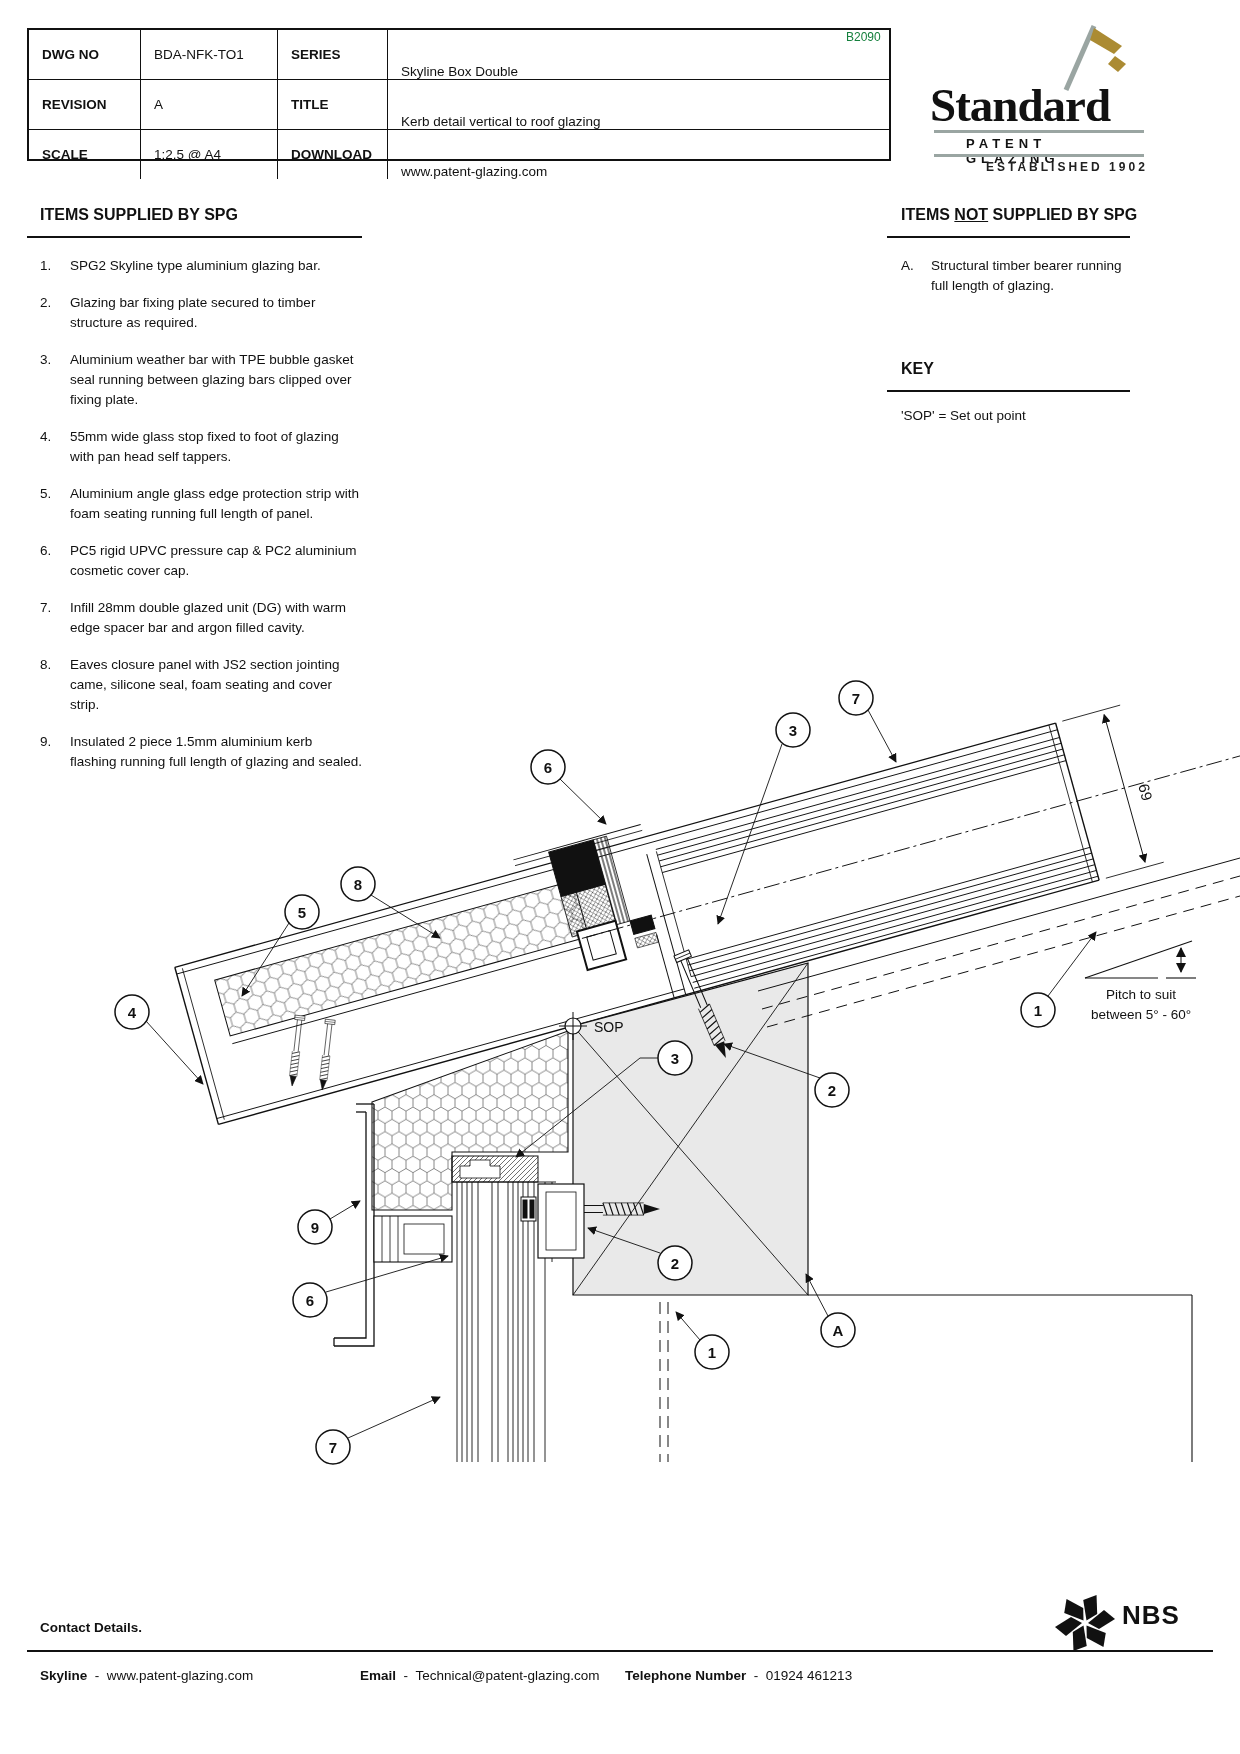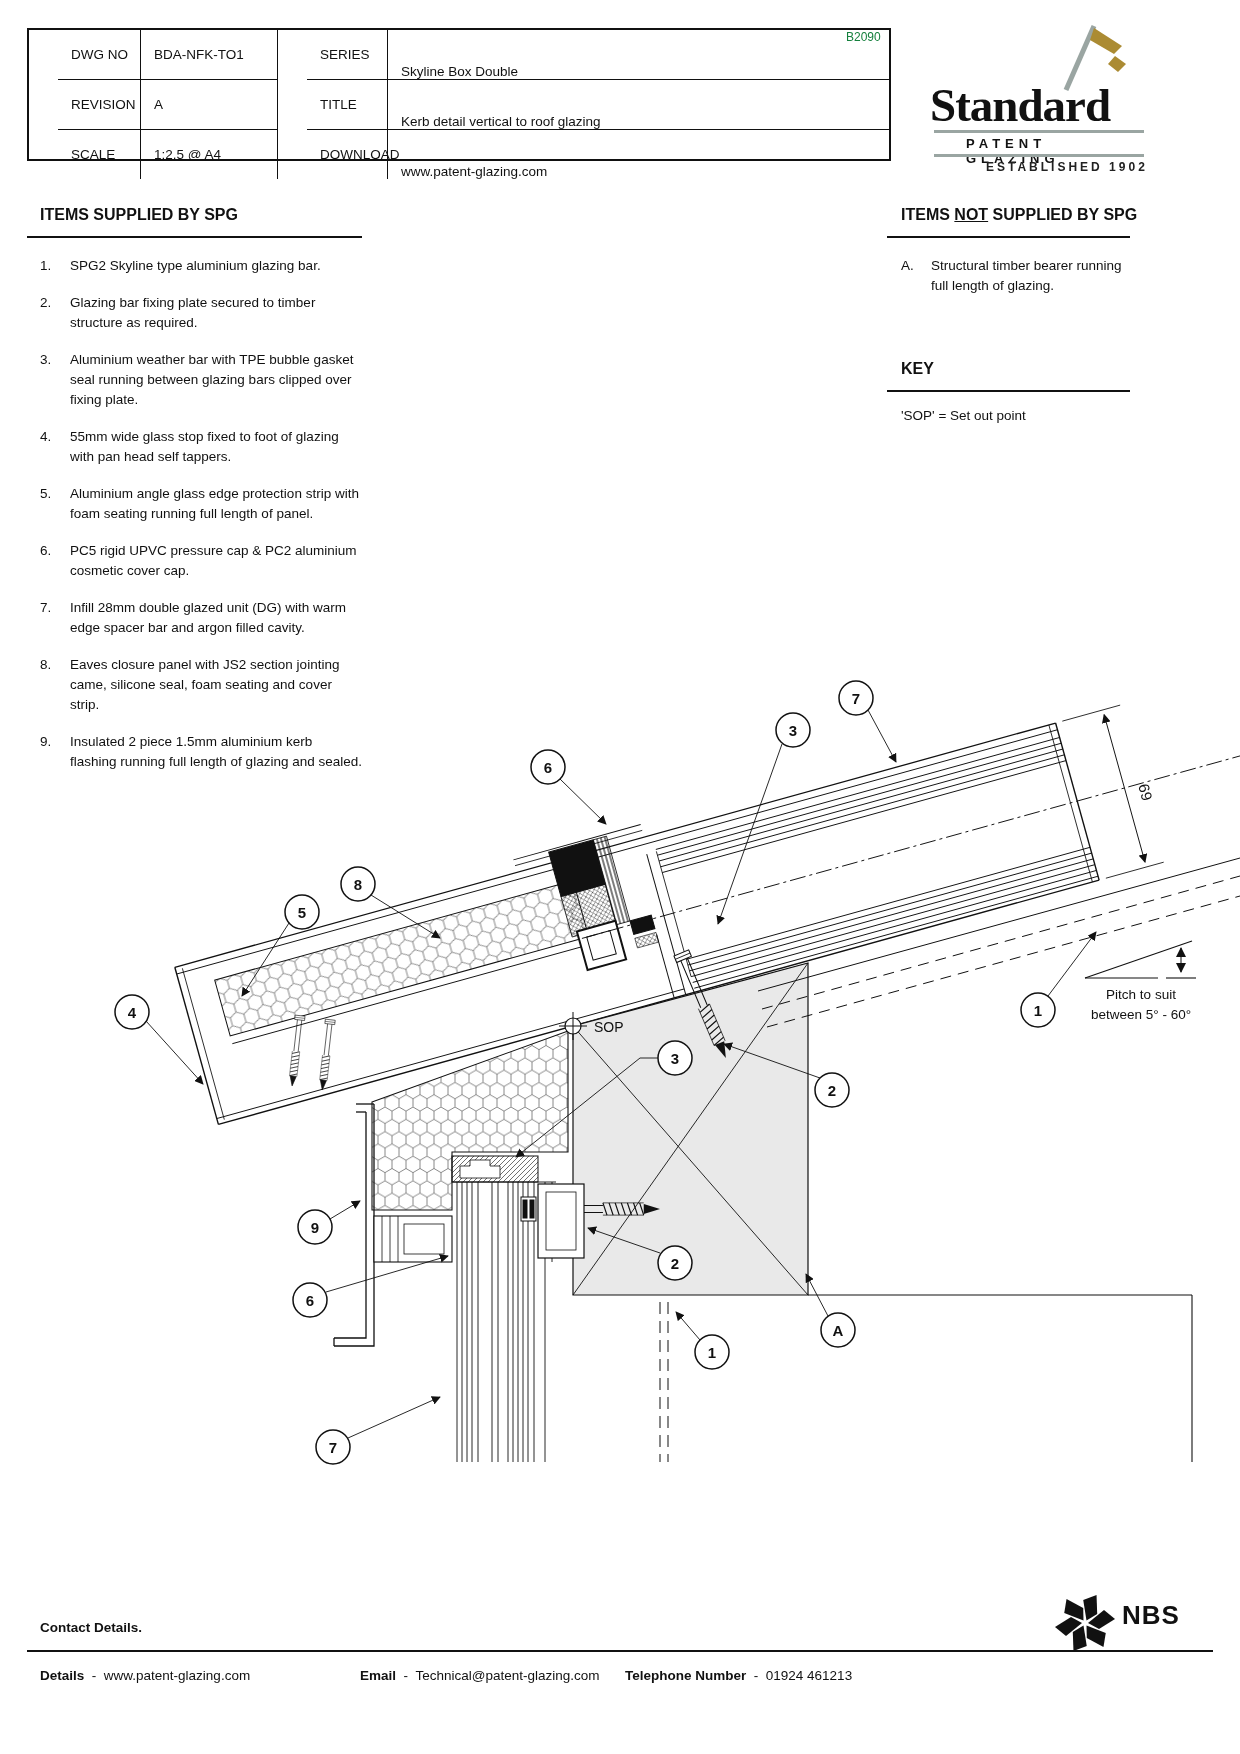--- a/index.html
+++ b/index.html
@@ -6,21 +6,21 @@
   #page{position:relative;width:1240px;height:1754px;background:#fff;overflow:hidden;
         font-family:"Liberation Sans",sans-serif;color:#111;}
   .abs{position:absolute;}
   
   #tblock{left:27px;top:28px;width:860px;height:129px;border:2px solid #111;
           display:grid;grid-template-columns:112px 137px 110px 501px;grid-template-rows:1fr 1fr 1fr;}
   #tblock>div{border-right:1px solid #111;border-bottom:1px solid #111;display:flex;align-items:center;
           padding-left:13px;font-size:13.5px;}
   #tblock>div:nth-child(4n){border-right:none;margin-top:34px;}
   #tblock>div:nth-child(n+9){border-bottom:none;}
-  .lbl{font-weight:normal;margin-left:29px;}
+  .lbl{font-weight:bold;}
   .wm{color:#15803d;font-size:12px;}
   
   #logo{left:930px;top:24px;width:218px;}
   #logo .name{font-family:"Liberation Serif",serif;font-weight:bold;font-size:47px;line-height:1;
           letter-spacing:-1px;position:absolute;left:0;top:58px;}
   #logo .rule{position:absolute;left:4px;width:210px;height:3px;background:#9aa5a2;}
   #logo .pg{position:absolute;left:36px;top:112px;font-size:13px;font-weight:bold;letter-spacing:5px;}
   #logo .est{position:absolute;left:56px;top:136px;font-size:12px;font-weight:bold;letter-spacing:3px;color:#222;text-align:right;}
   
   .h1{font-size:16px;font-weight:bold;}
@@ -384,21 +384,21 @@
       <g>
           <circle cx="333" cy="1447" r="17" fill="#fff" stroke="#111" stroke-width="1.5"></circle>
           <text x="333" y="1452.5" fill="#111">7</text>
         </g>
     </g>
   </svg>
 
   <div id="contact" class="abs">Contact Details.</div>
   <div id="frule" class="abs"></div>
   <div class="abs fline" style="left:40px;">
-    <b>Details</b>&nbsp;&nbsp;<span>-</span>&nbsp;&nbsp;<span>www.patent-glazing.com</span>
+    <b>Skyline</b>&nbsp;&nbsp;<span>-</span>&nbsp;&nbsp;<span>www.patent-glazing.com</span>
   </div>
   <div class="abs fline" style="left:320px;padding-left:40px;">
     <b>Email</b>&nbsp;&nbsp;<span>-</span>&nbsp;&nbsp;<span>Technical@patent-glazing.com</span>
   </div>
   <div class="abs fline" style="left:625px;">
     <b>Telephone Number</b>&nbsp;&nbsp;<span>-</span>&nbsp;&nbsp;<span>01924 461213</span>
   </div>
   <svg class="abs" style="left:1052px;top:1588px;" width="66" height="70" viewBox="-33 -35 66 70">
     <g fill="#111">
       <path d="M3,0 L19,-13 L30,-4 L14,6 Z" transform="rotate(0)"></path>

